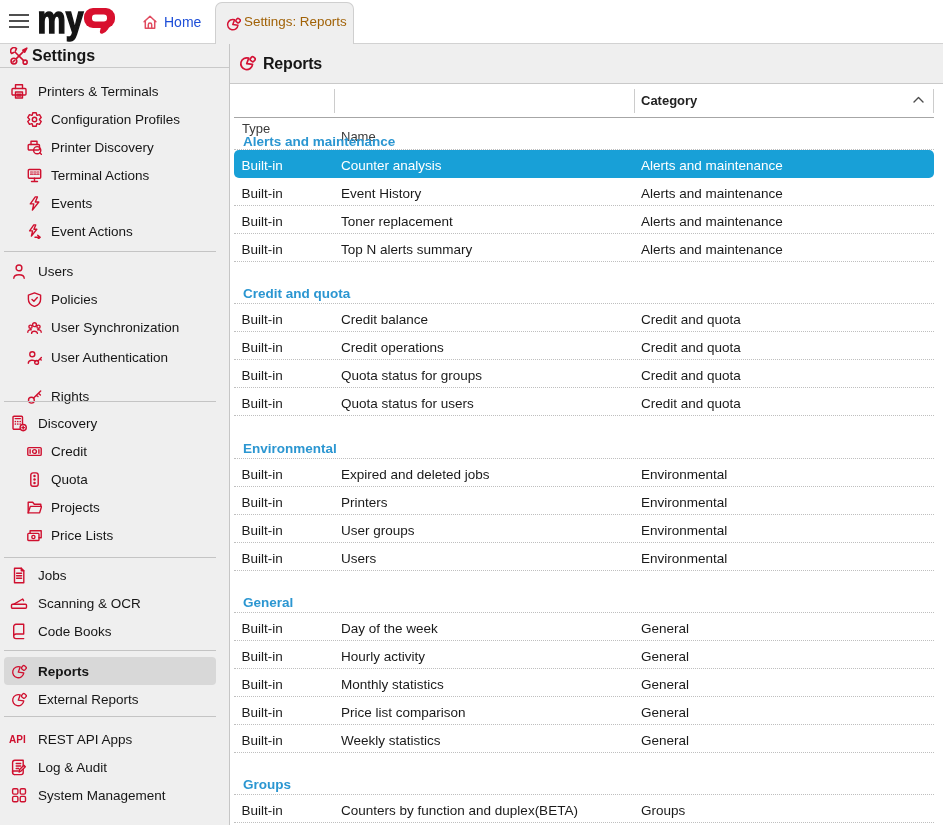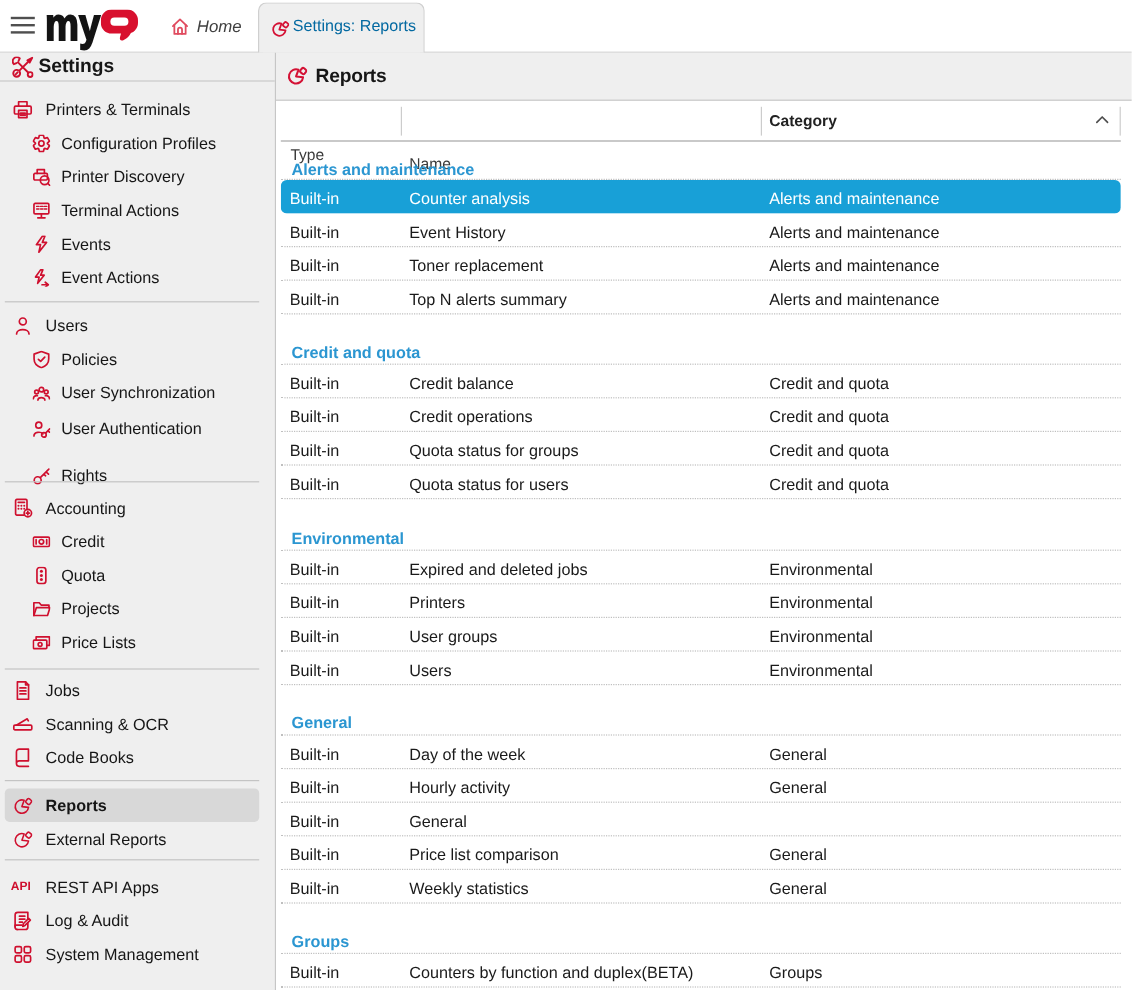--- a/index.html
+++ b/index.html
@@ -15,25 +15,25 @@
     font-family:"Liberation Sans", sans-serif;}
   .abs{position:absolute;}
 
   
   #topbar{position:absolute;left:0;top:0;width:943px;height:44px;background:#fff;
     border-bottom:1px solid #d2d2d2;}
   #burger{position:absolute;left:9px;top:13.5px;width:20px;height:15px;}
   #burger div{height:2px;background:#4f4f4f;margin-bottom:4.2px;}
   #logo-q{position:absolute;left:84px;top:8px;}
   #home{position:absolute;left:142px;top:0;height:44px;display:flex;align-items:center;}
-  #home span{color:#404040;font-size:14px;margin-left:6px;font-style:italic;}
+  #home span{color:#1d4ed8;font-size:14px;margin-left:6px;}
   #tab{position:absolute;left:215px;top:2px;width:139px;height:42px;background:var(--gray);
     border:1px solid #cfcfcf;border-bottom:none;border-radius:7px 7px 0 0;}
   #tab .txt{position:absolute;left:28px;top:0;height:41px;line-height:38px;
-    font-size:13.4px;color:#0369a1;white-space:nowrap;}
+    font-size:13.4px;color:#a16207;white-space:nowrap;}
   #tab svg{position:absolute;left:10px;top:13px;}
 
   
   #sidebar{position:absolute;left:0;top:44px;width:229px;height:781px;background:var(--gray);}
   #sideline{position:absolute;left:229px;top:44px;width:1px;height:781px;background:#c6c6c6;}
   #sidehead{position:absolute;left:0;top:44px;width:229px;height:24px;
     border-bottom:1px solid var(--line);display:flex;align-items:center;}
   #sidehead .ttl{font-size:16px;font-weight:bold;color:#161616;margin-left:4px;}
   #sidehead svg{margin-left:10px;}
   .si{position:absolute;left:0;width:229px;height:28px;display:flex;align-items:center;
@@ -226,21 +226,21 @@
 <div class="si" style="top:409px">
       <span class="ig t">
         <svg width="18" height="17" viewBox="0 0 18 17" class="ric">
           <rect x="3" y="1.2" width="9.5" height="13" rx="1"></rect>
           <path d="M5.2 3.6 h5.2"></path>
           <path d="M5.4 6.5 h0.01 M7.8 6.5 h0.01 M10.2 6.5 h0.01 M5.4 9 h0.01 M7.8 9 h0.01 M10.2 9 h0.01" stroke-width="1.7"></path>
           <circle cx="13.2" cy="12.6" r="3.1" fill="#efefef"></circle>
           <path d="M13.2 11.2 v2.8 M11.9 12.6 h2.6"></path>
         </svg>
       </span>
-      <span>Accounting</span>
+      <span>Discovery</span>
     </div>
 <div class="si" style="top:437px">
       <span class="ig s">
         <svg width="15" height="15" viewBox="0 0 15 15" class="ric">
           <rect x="0.8" y="3.6" width="13.4" height="7.8" rx="1"></rect>
           <circle cx="7.5" cy="7.5" r="1.9"></circle>
           <path d="M3.1 5.7 v3.6 M11.9 5.7 v3.6"></path>
         </svg>
       </span>
       <span>Credit</span>
@@ -453,20 +453,21 @@
       <div class="c2">Day of the week</div>
       <div class="c3">General</div>
     </div>
   <div class="row">
       <div class="c1">Built-in</div>
       <div class="c2">Hourly activity</div>
       <div class="c3">General</div>
     </div>
   <div class="row">
       <div class="c1">Built-in</div>
+      <div class="c2">Monthly statistics</div>
       <div class="c3">General</div>
     </div>
   <div class="row">
       <div class="c1">Built-in</div>
       <div class="c2">Price list comparison</div>
       <div class="c3">General</div>
     </div>
   <div class="row">
       <div class="c1">Built-in</div>
       <div class="c2">Weekly statistics</div>

